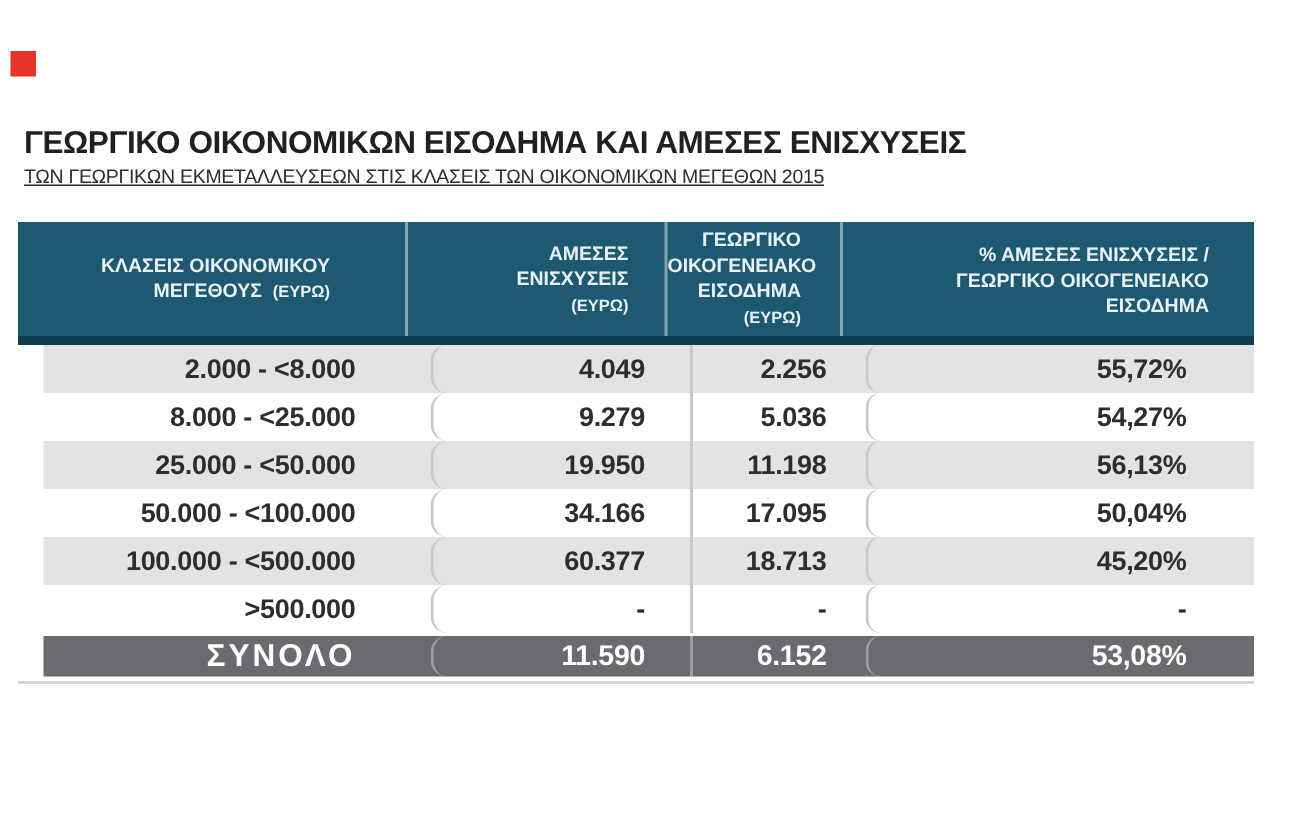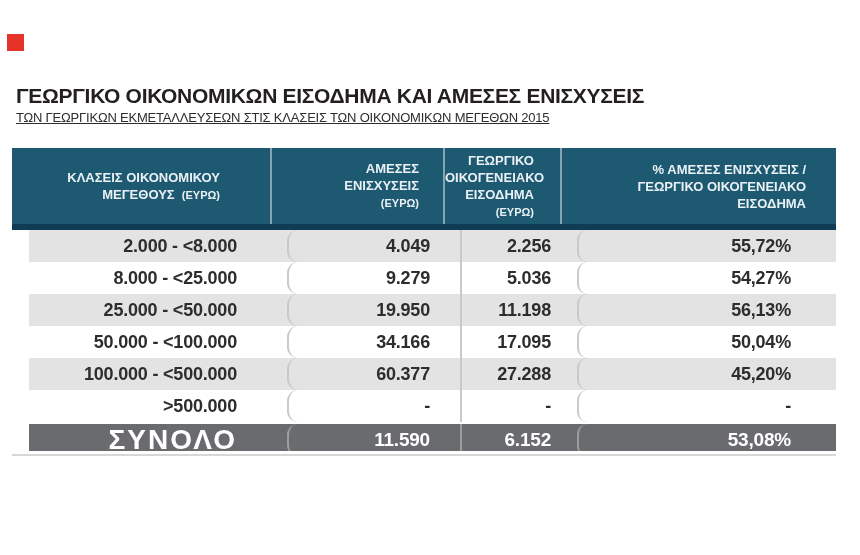--- a/index.html
+++ b/index.html
@@ -79,21 +79,21 @@
   .td4 { padding-right: 62px; border-radius: 10px; }
   
   .total {
     height: 27px;
     margin-top: 2px;
     background: #6a6b6e;
     color: #ffffff;
   }
   .total .td { color: #ffffff; font-size: 19px; }
   .total .td + .td { border-left: 2px solid rgba(255,255,255,0.35); }
-  .total .td1 { font-size: 28px; letter-spacing: 2px; }
+  .total .td1 { font-size: 21px; letter-spacing: 2px; }
   .bottom-line {
     position: absolute; left: 12px; top: 454px;
     width: 824px; height: 2px;
     background: #d7d7d7;
   }
 </style>
 </head>
 <body>
 
 <div class="red-square"></div>
@@ -149,21 +149,21 @@
   <div class="grid-row tr plain">
     <div class="td td1">50.000 - &lt;100.000</div>
     <div class="td td2">34.166</div>
     <div class="td td3">17.095</div>
     <div class="td td4">50,04%</div>
   </div>
 
   <div class="grid-row tr stripe">
     <div class="td td1">100.000 - &lt;500.000</div>
     <div class="td td2">60.377</div>
-    <div class="td td3">27.288</div>
+    <div class="td td3">18.713</div>
     <div class="td td4">45,20%</div>
   </div>
 
   <div class="grid-row tr plain">
     <div class="td td1">&gt;500.000</div>
     <div class="td td2">-</div>
     <div class="td td3">-</div>
     <div class="td td4">-</div>
   </div>
 

